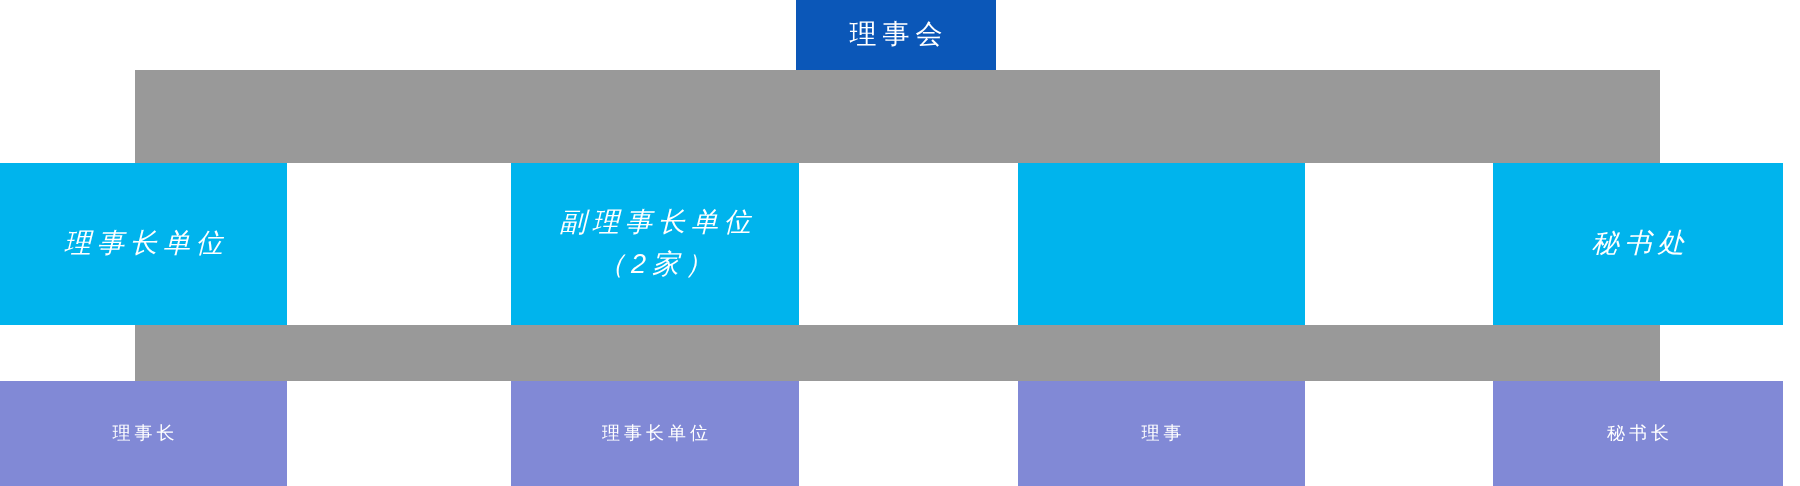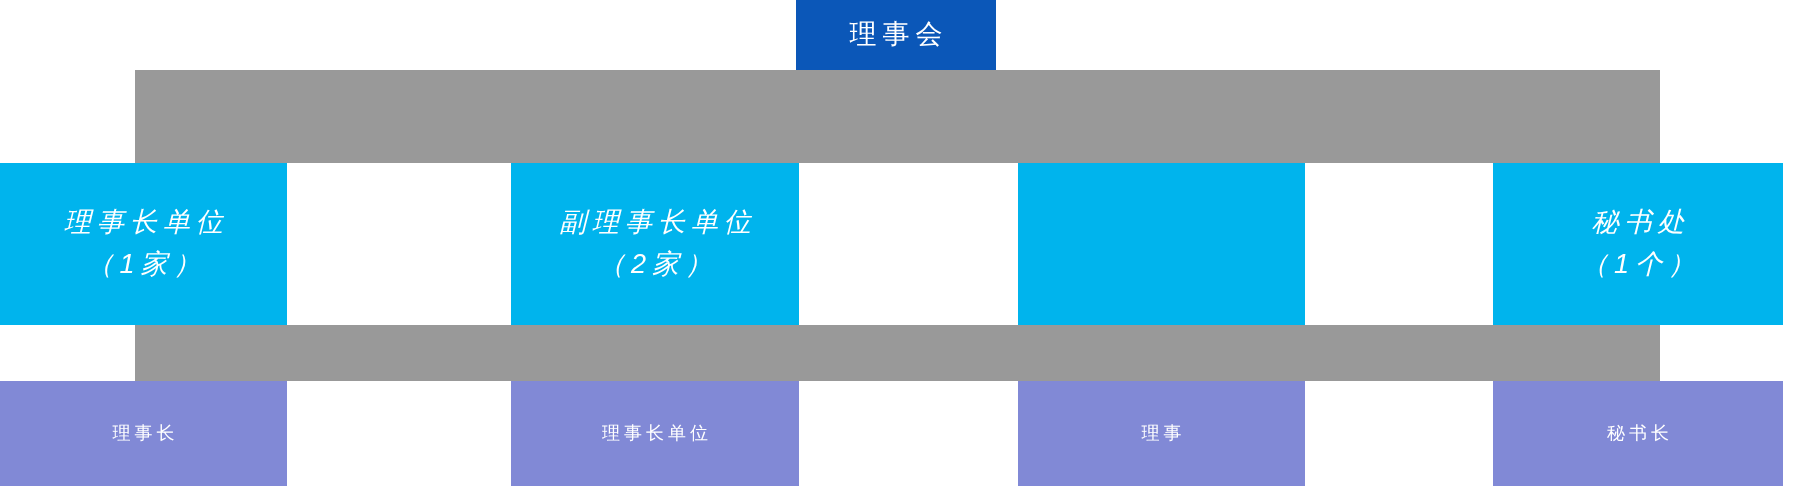--- a/index.html
+++ b/index.html
@@ -89,31 +89,29 @@
     <span class="node-line">理事会</span>
   </div>
 
   <div class="connector connector-upper"></div>
 
   <div class="connector connector-lower"></div>
 
   <div class="row-units">
     <div class="node col-0">
       <span class="node-line">理事长单位</span>
-      <span class="node-line-sub">（1家）</span>
     </div>
     <div class="node col-1">
       <span class="node-line">副理事长单位</span>
       <span class="node-line-sub">（2家）</span>
     </div>
     <div class="node col-2">
     </div>
     <div class="node col-3">
       <span class="node-line">秘书处</span>
-      <span class="node-line-sub">（1个）</span>
     </div>
   </div>
 
   <div class="row-roles">
     <div class="node col-0">
       <span class="node-line">理事长</span>
     </div>
     <div class="node col-1">
       <span class="node-line">理事长单位</span>
     </div>

